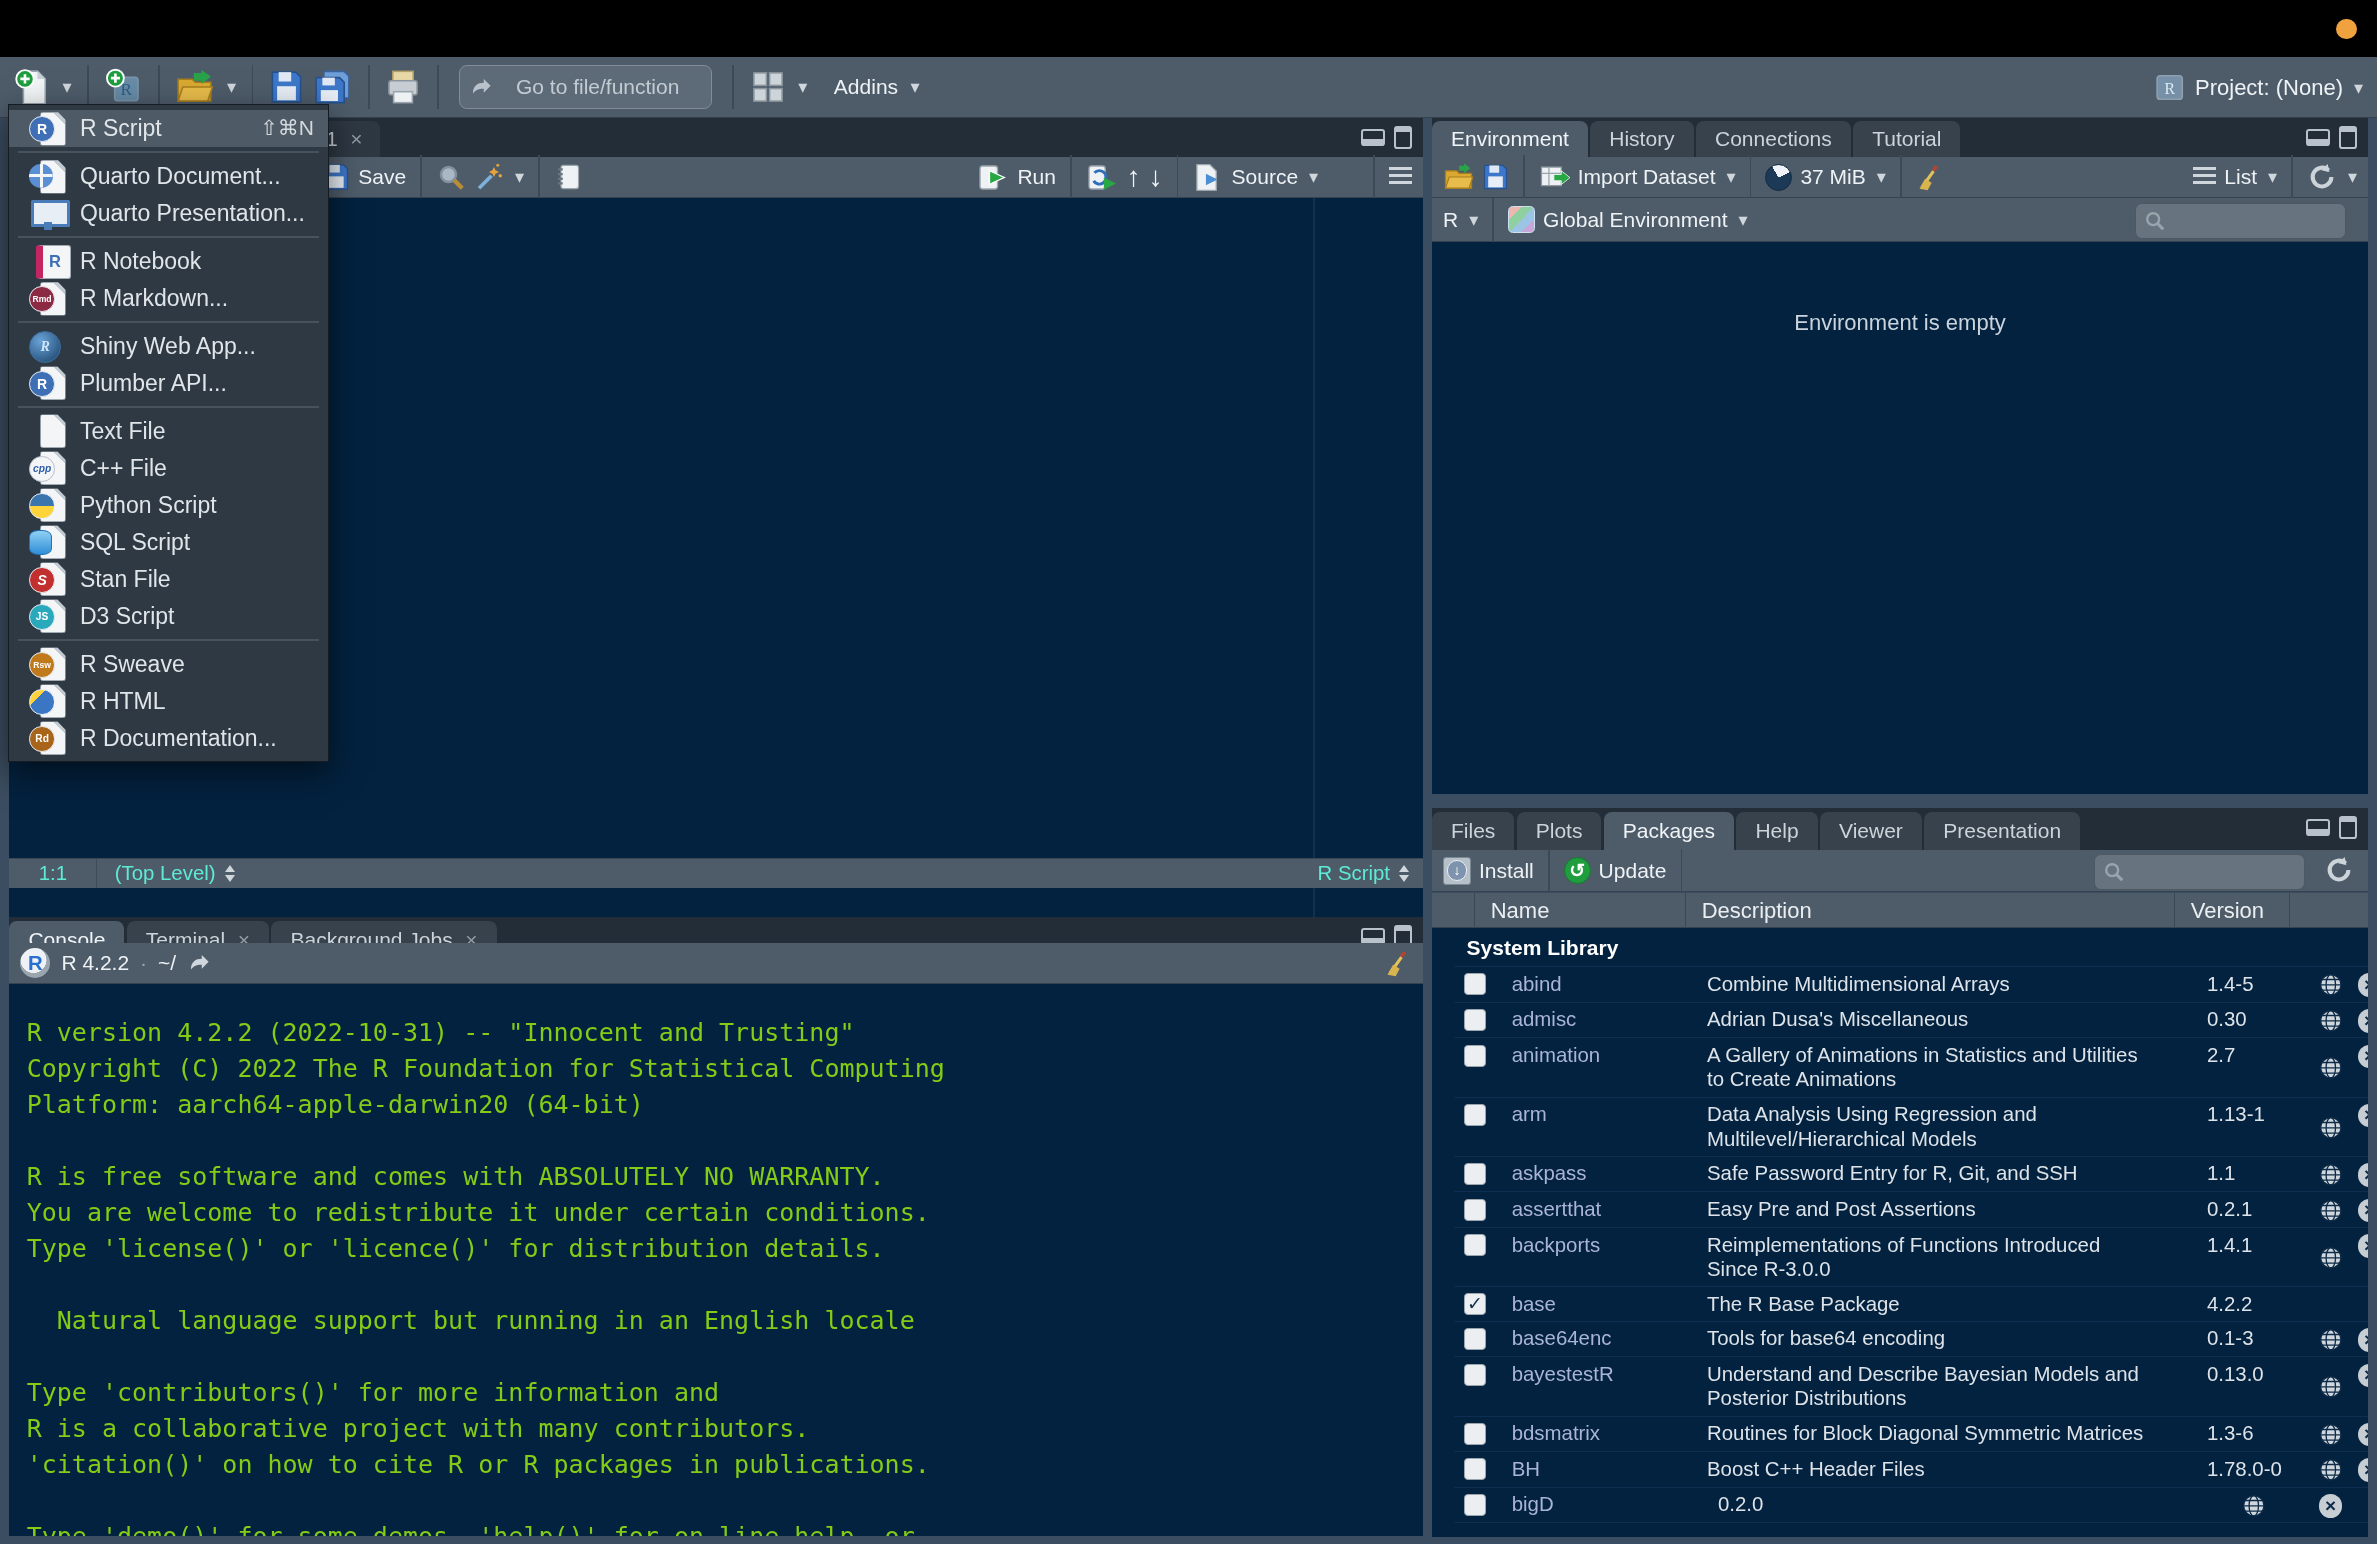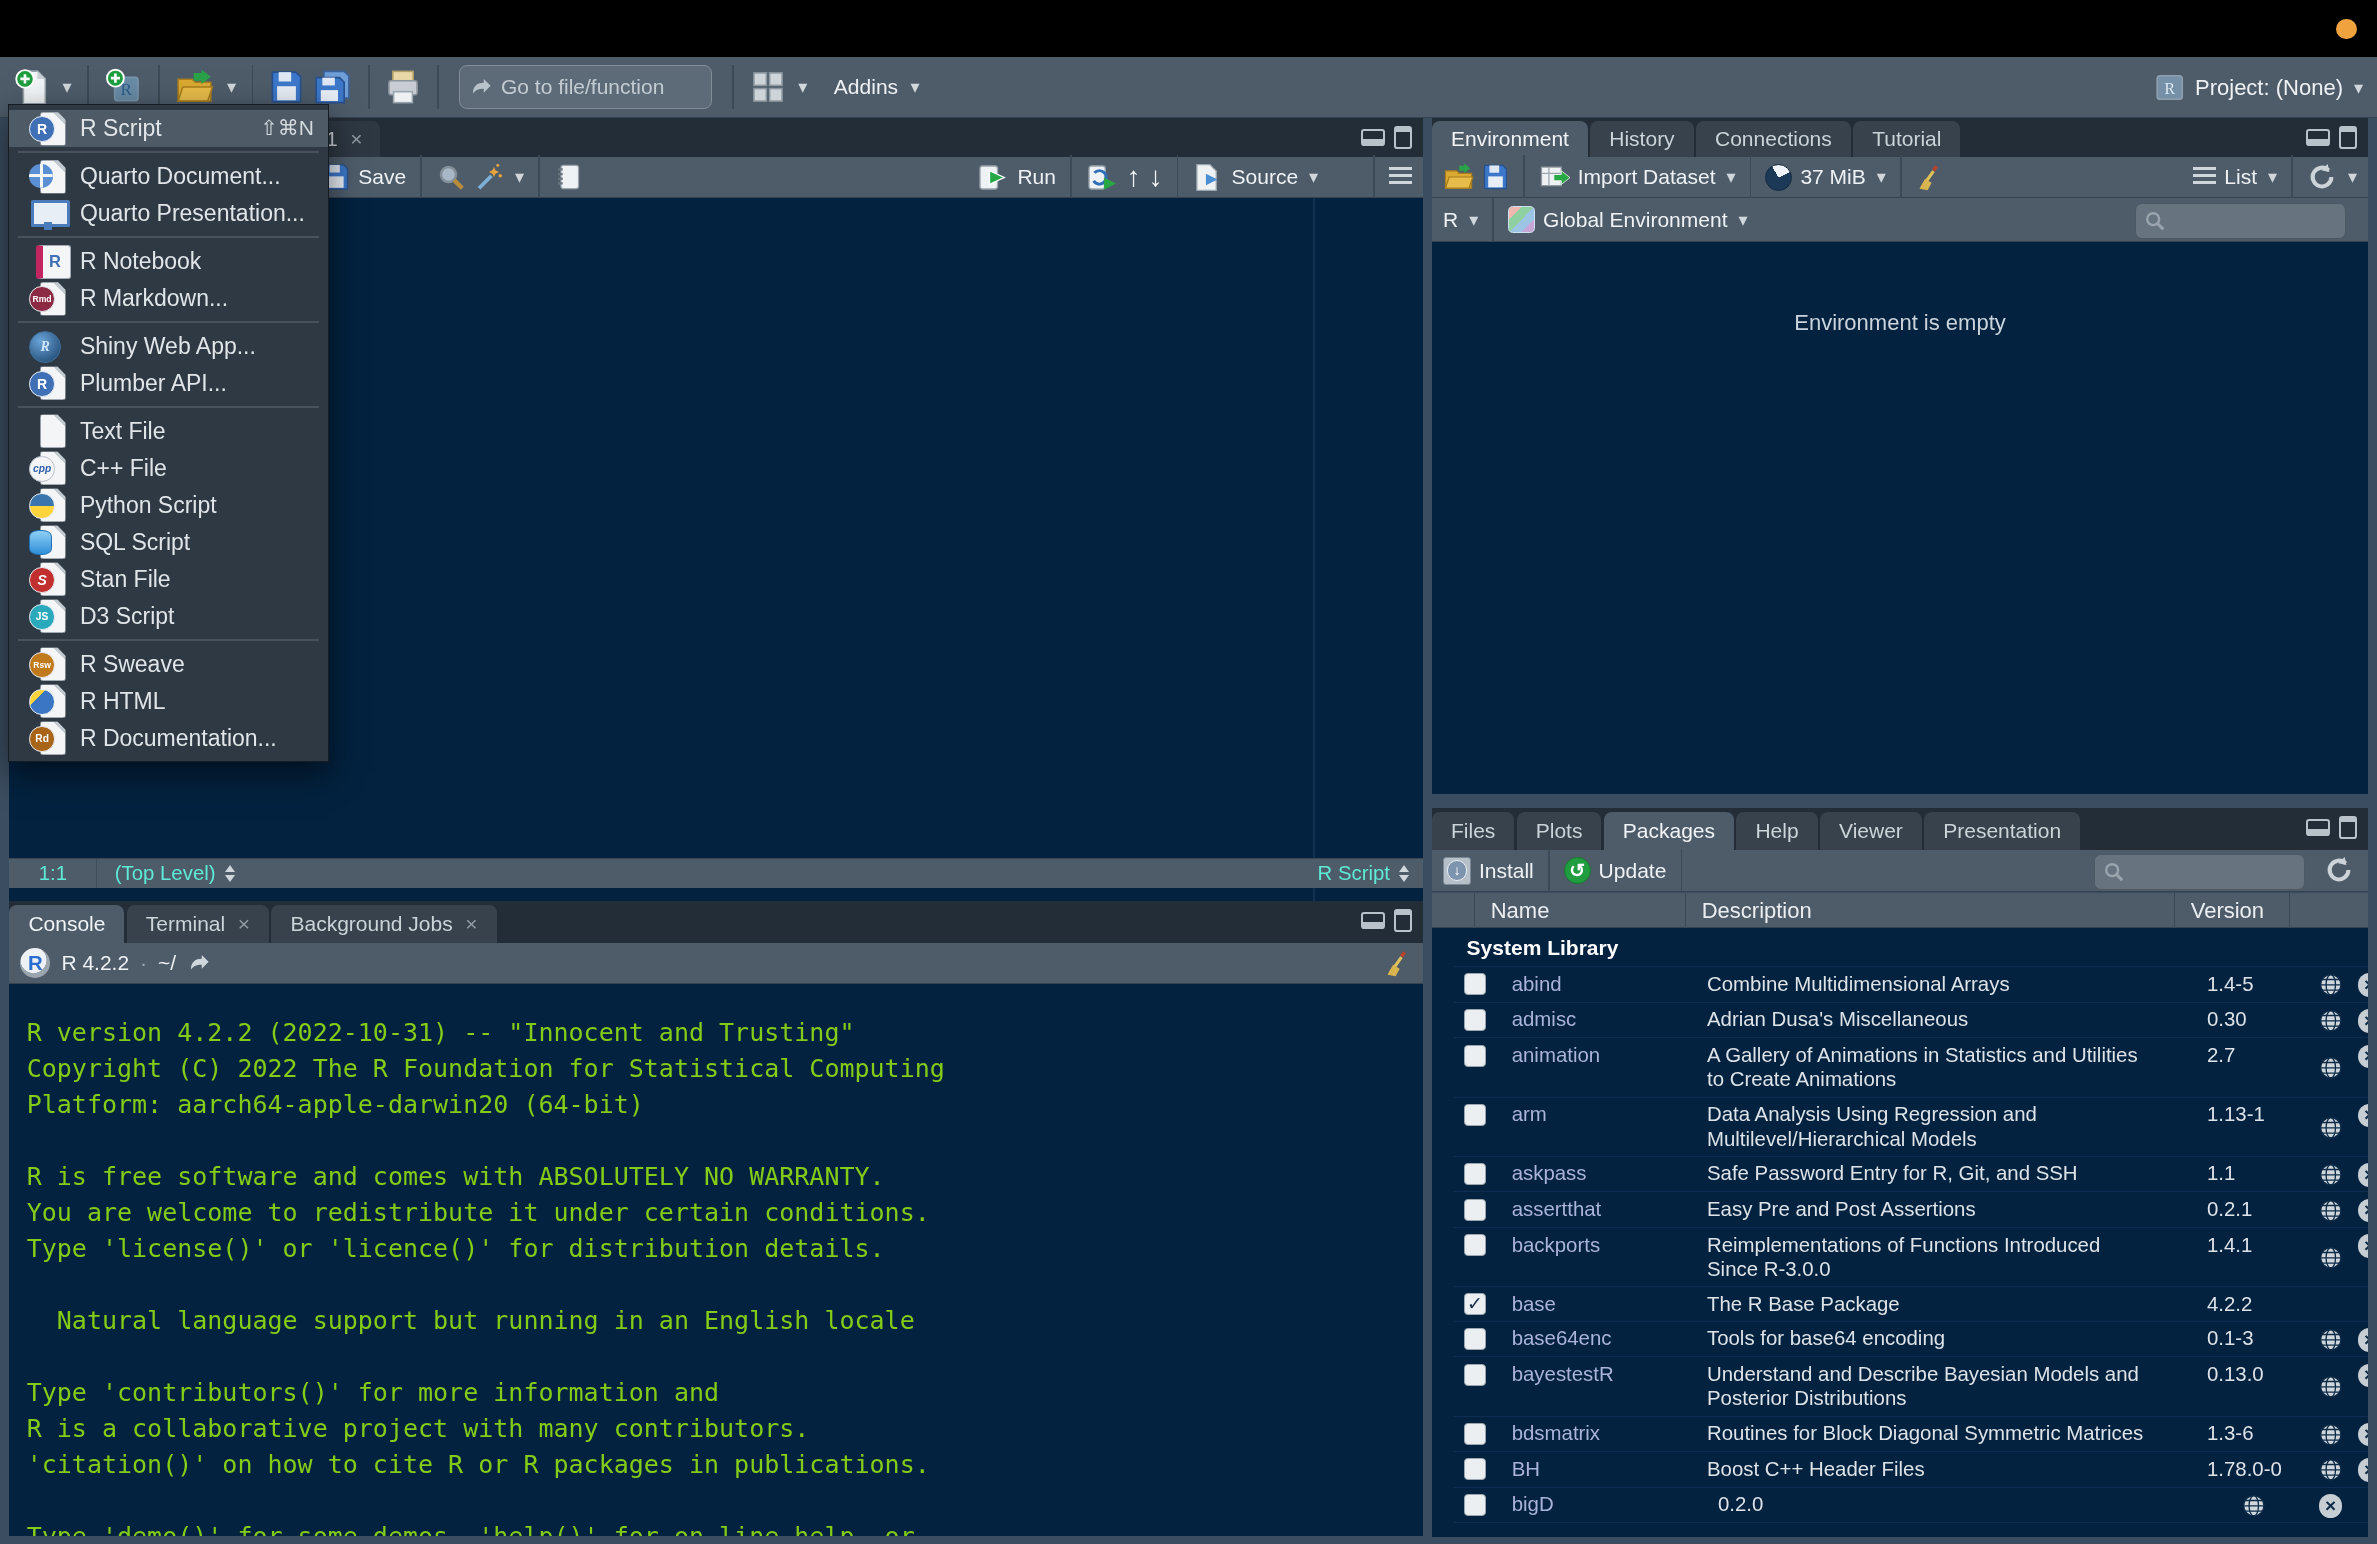--- a/index.html
+++ b/index.html
@@ -11,21 +11,21 @@
   .menubar{position:absolute;left:0;top:0;width:2377px;height:57px;background:#000;}
   .rec-dot{position:absolute;right:20.4px;top:19px;width:20.4px;height:20.4px;border-radius:50%;background:#efa23d;}
 
   
   .main-toolbar{position:absolute;left:0;top:57px;width:2377px;height:61px;background:#4e5c6a;
                 border-bottom:1.6px solid #36424f;display:flex;align-items:center;padding:0 14px;gap:9.4px;}
   .tsep{width:1.6px;height:44px;background:#3c4956;margin:0 6.3px;flex:0 0 1.6px;}
   .caret{color:#cfd6dc;font-size:18px;margin-left:3.1px;}
   .tb-label{font-size:21px;color:#eef2f5;}
   .goto-box{width:253px;height:44px;background:#5d6b79;border:1.6px solid #828d97;border-radius:7.9px;
-            display:flex;align-items:center;padding:0 9.4px;gap:8px;margin:0 4.7px;}
+            display:flex;align-items:center;padding:0 9.4px;gap:23px;margin:0 4.7px;}
   .goto-box .ph{font-size:21px;color:#c4ccd3;}
   .proj-cluster{position:absolute;right:14px;top:0;height:61px;display:flex;align-items:center;gap:7.9px;}
   .icbtn{display:flex;align-items:center;justify-content:center;}
 
   
   .pane{position:absolute;}
   .tabstrip{position:absolute;left:0;right:0;top:0;background:#232d37;display:flex;align-items:flex-end;}
   .tab{height:36px;display:flex;align-items:center;padding:0 19px;background:#37424d;color:#ccd3d9;
        font-size:21px;border-radius:7.9px 7.9px 0 0;margin-right:2.4px;white-space:nowrap;}
   .tab.active{background:#4e5c6a;color:#f0f4f7;}
@@ -53,21 +53,21 @@
   .editor-body{position:absolute;left:0;top:80px;width:1414px;height:778px;}
   .ruler{position:absolute;left:1304px;top:0;bottom:0;width:1.6px;background:#123152;}
   .src-status{position:absolute;left:0;bottom:0;width:1414px;height:30px;background:#4e5c6a;border-top:1.6px solid #3a4754;
               display:flex;align-items:center;font-size:20.4px;color:#5eead4;}
   .cursor-seg{width:88px;display:flex;justify-content:center;border-right:1.6px solid #3e4b58;height:100%;align-items:center;}
   .scope-seg{display:flex;align-items:center;padding-left:17.3px;flex:1;}
   .ftype-seg{display:flex;align-items:center;padding-right:14px;}
 
   
   .console-pane{left:9.4px;top:901px;width:1414px;height:635px;}
-  .console-pane .tabstrip{height:42px;}
+  .console-pane .tabstrip{height:42px;margin-top:16px;}
   .console-pane .tab{height:38px;}
   .console-infobar{position:absolute;left:0;top:42px;width:1414px;height:41px;background:#4e5c6a;
                    border-bottom:1.6px solid #36424f;display:flex;align-items:center;padding:0 11px;gap:11px;}
   .r-logo{width:30px;height:30px;border-radius:50%;background:radial-gradient(circle at 45% 40%,#eef2f6 52%,#9aa5ae 54%);
           display:flex;align-items:center;justify-content:center;color:#2a6fd0;font-weight:bold;font-size:20.4px;}
   .info-text{font-size:21px;color:#eef2f5;}
   .console-body{position:absolute;left:0;top:83px;width:1414px;height:552px;overflow:hidden;padding:31px 0 0 17.3px;}
   .cline{height:36px;line-height:36px;white-space:pre;font-family:"DejaVu Sans Mono",monospace;
          font-size:25px;color:#84cc16;}
 

